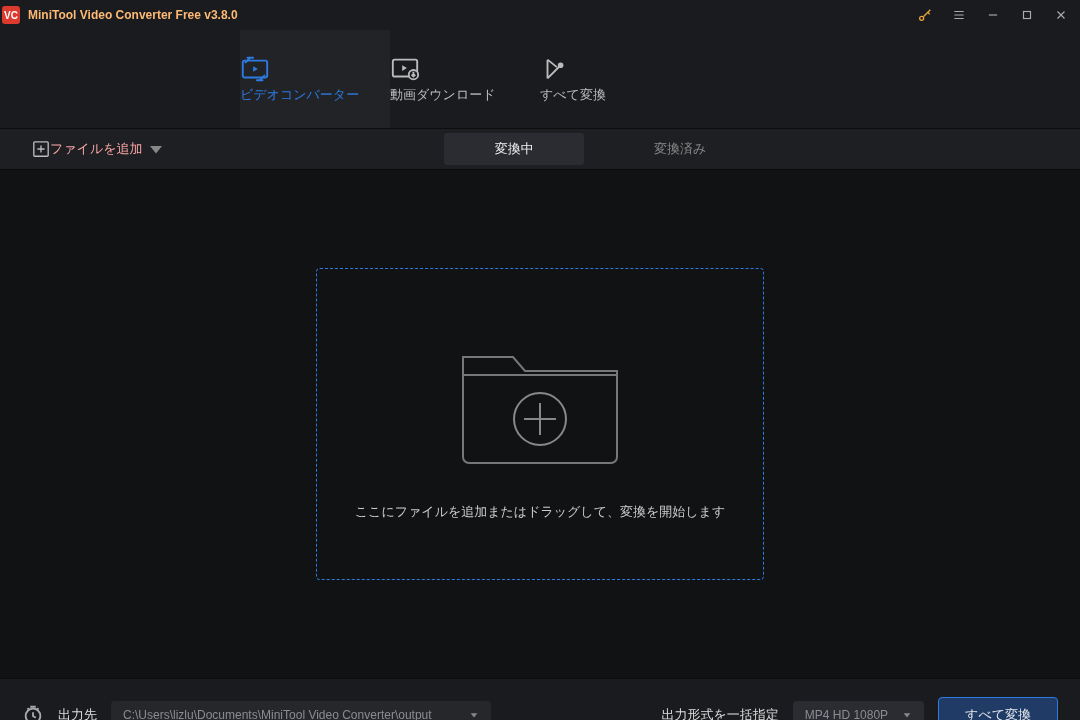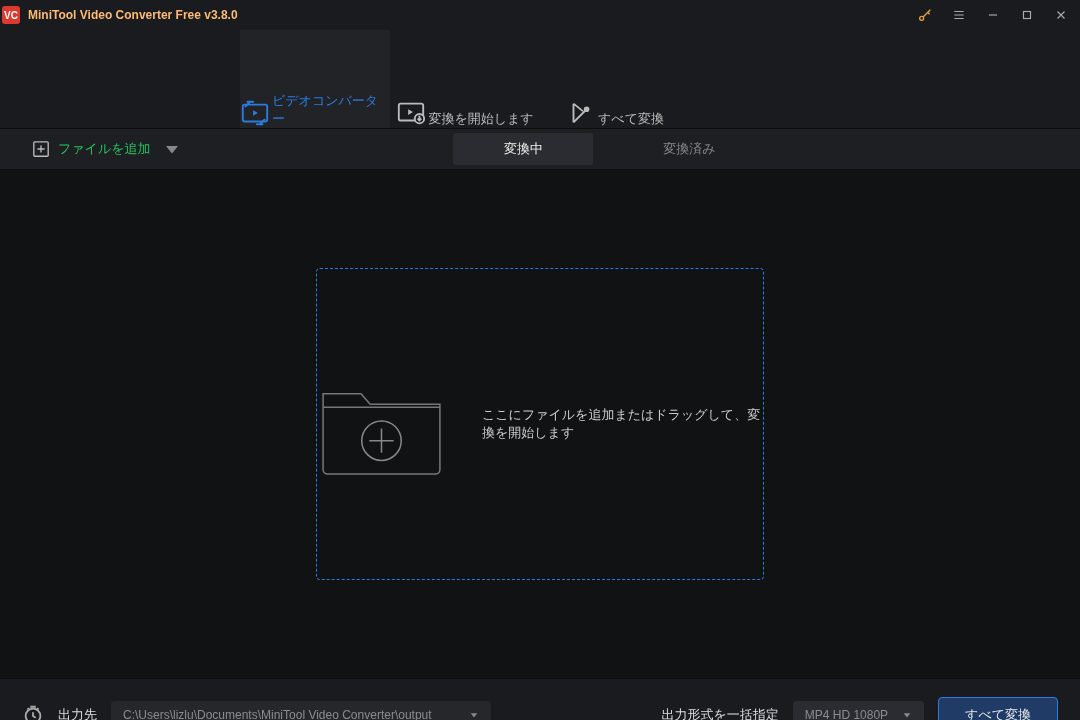--- a/index.html
+++ b/index.html
@@ -10,42 +10,42 @@
 .app-logo { width: 18px; height: 18px; background: #dc3a2e; border-radius: 3px; display: flex; align-items: center; justify-content: center; margin-right: 8px; }
 .app-logo span { color: #fff; font-size: 10px; font-weight: bold; }
 .title-text { font-size: 12px; color: #fdba74; font-weight: 600; }
 .title-spacer { flex: 1; }
 .title-icon { width: 34px; height: 30px; display: flex; align-items: center; justify-content: center; cursor: pointer; }
 .title-icon svg { width: 14px; height: 14px; }
 .key-icon svg { width: 16px; height: 16px; }
 
 
 .main-tabs { height: 98px; background: #1a1b1e; display: flex; padding-left: 240px; }
-.main-tab { width: 150px; display: flex; flex-direction: row; align-items: flex-end; justify-content: center; cursor: pointer; gap: 2px; }
+.main-tab { width: 150px; display: flex; flex-direction: column; align-items: flex-start; justify-content: center; cursor: pointer; gap: 2px; }
 .main-tab.active { background: #222327; }
 .main-tab .tab-icon { height: 30px; display: flex; align-items: center; }
 .main-tab .tab-icon svg { width: 30px; height: 28px; }
 .main-tab .tab-label { font-size: 13px; color: #bbb; }
 .main-tab.active .tab-label { color: #2d7be0; }
 .main-tab.active svg { stroke: #2d7be0; fill: none; }
 
 
 .toolbar { height: 42px; background: #1e1f23; display: flex; align-items: center; border-top: 1px solid #0d0d0f; border-bottom: 1px solid #0d0d0f; }
-.add-btn { display: flex; align-items: center; gap: 8px; padding: 0 18px 0 32px; height: 100%; cursor: pointer; color: #22c55e; font-size: 13px; }
+.add-btn { display: flex; align-items: center; padding: 0 18px 0 32px; height: 100%; cursor: pointer; color: #fca5a5; font-size: 13px; }
 .add-btn svg { width: 18px; height: 18px; }
 .add-chevron { margin-left: 4px; }
 .toolbar-spacer-left { flex: 1; }
 .sub-tabs { display: flex; }
 .sub-tab { width: 140px; height: 32px; display: flex; align-items: center; justify-content: center; font-size: 13px; cursor: pointer; color: #888; border-radius: 3px; margin-left: 26px; }
 .sub-tab.active { background: #2b2c31; color: #eee; }
 .toolbar-spacer-right { flex: 1.4; }
 
 
 .content { height: 508px; background: #111214; display: flex; align-items: center; justify-content: center; }
-.dropzone { width: 448px; height: 312px; border: 1px dashed #2d7be0; border-radius: 4px; display: flex; flex-direction: row; align-items: center; justify-content: center; gap: 36px; cursor: pointer; }
+.dropzone { width: 448px; height: 312px; border: 1px dashed #2d7be0; border-radius: 4px; display: flex; flex-direction: column; align-items: center; justify-content: center; gap: 36px; cursor: pointer; }
 .dropzone svg { width: 170px; height: 140px; }
 .dropzone-text { font-size: 13px; color: #ccc; }
 
 
 .footer { height: 72px; background: #1a1b1e; display: flex; align-items: center; padding: 0 22px; gap: 14px; border-top: 1px solid #0d0d0f; }
 .footer svg.clock { width: 22px; height: 22px; }
 .footer-label { font-size: 13px; color: #ddd; }
 .path-box { background: #26272b; border-radius: 4px; padding: 7px 12px; color: #8a8c92; font-size: 12px; width: 380px; display: flex; align-items: center; }
 .path-box span { flex: 1; }
 .footer-spacer { flex: 1; }
@@ -105,21 +105,21 @@
   </div>
   <div class="main-tab">
     <div class="tab-icon">
       <svg viewBox="0 0 32 28" fill="none" stroke="#bbb" stroke-width="2">
           <rect x="3" y="4" width="26" height="18" rx="2"></rect>
           <polygon points="13,10 13,16 18,13" fill="#bbb" stroke="none"></polygon>
           <circle cx="25" cy="20" r="5" fill="#1a1b1e" stroke="#bbb"></circle>
           <path d="M25 17v5M23 20l2 2 2-2" stroke="#bbb"></path>
         </svg>
     </div>
-    <div class="tab-label">変換を開始します</div>
+    <div class="tab-label">動画ダウンロード</div>
   </div>
   <div class="main-tab">
     <div class="tab-icon">
       <svg viewBox="0 0 32 28" fill="none" stroke="#bbb" stroke-width="2">
           <path d="M8 4 v20 M8 4 l10 8 M8 24 l14 -14"></path>
           <circle cx="22" cy="10" r="2" fill="#bbb"></circle>
         </svg>
     </div>
     <div class="tab-label">すべて変換</div>
   </div>

